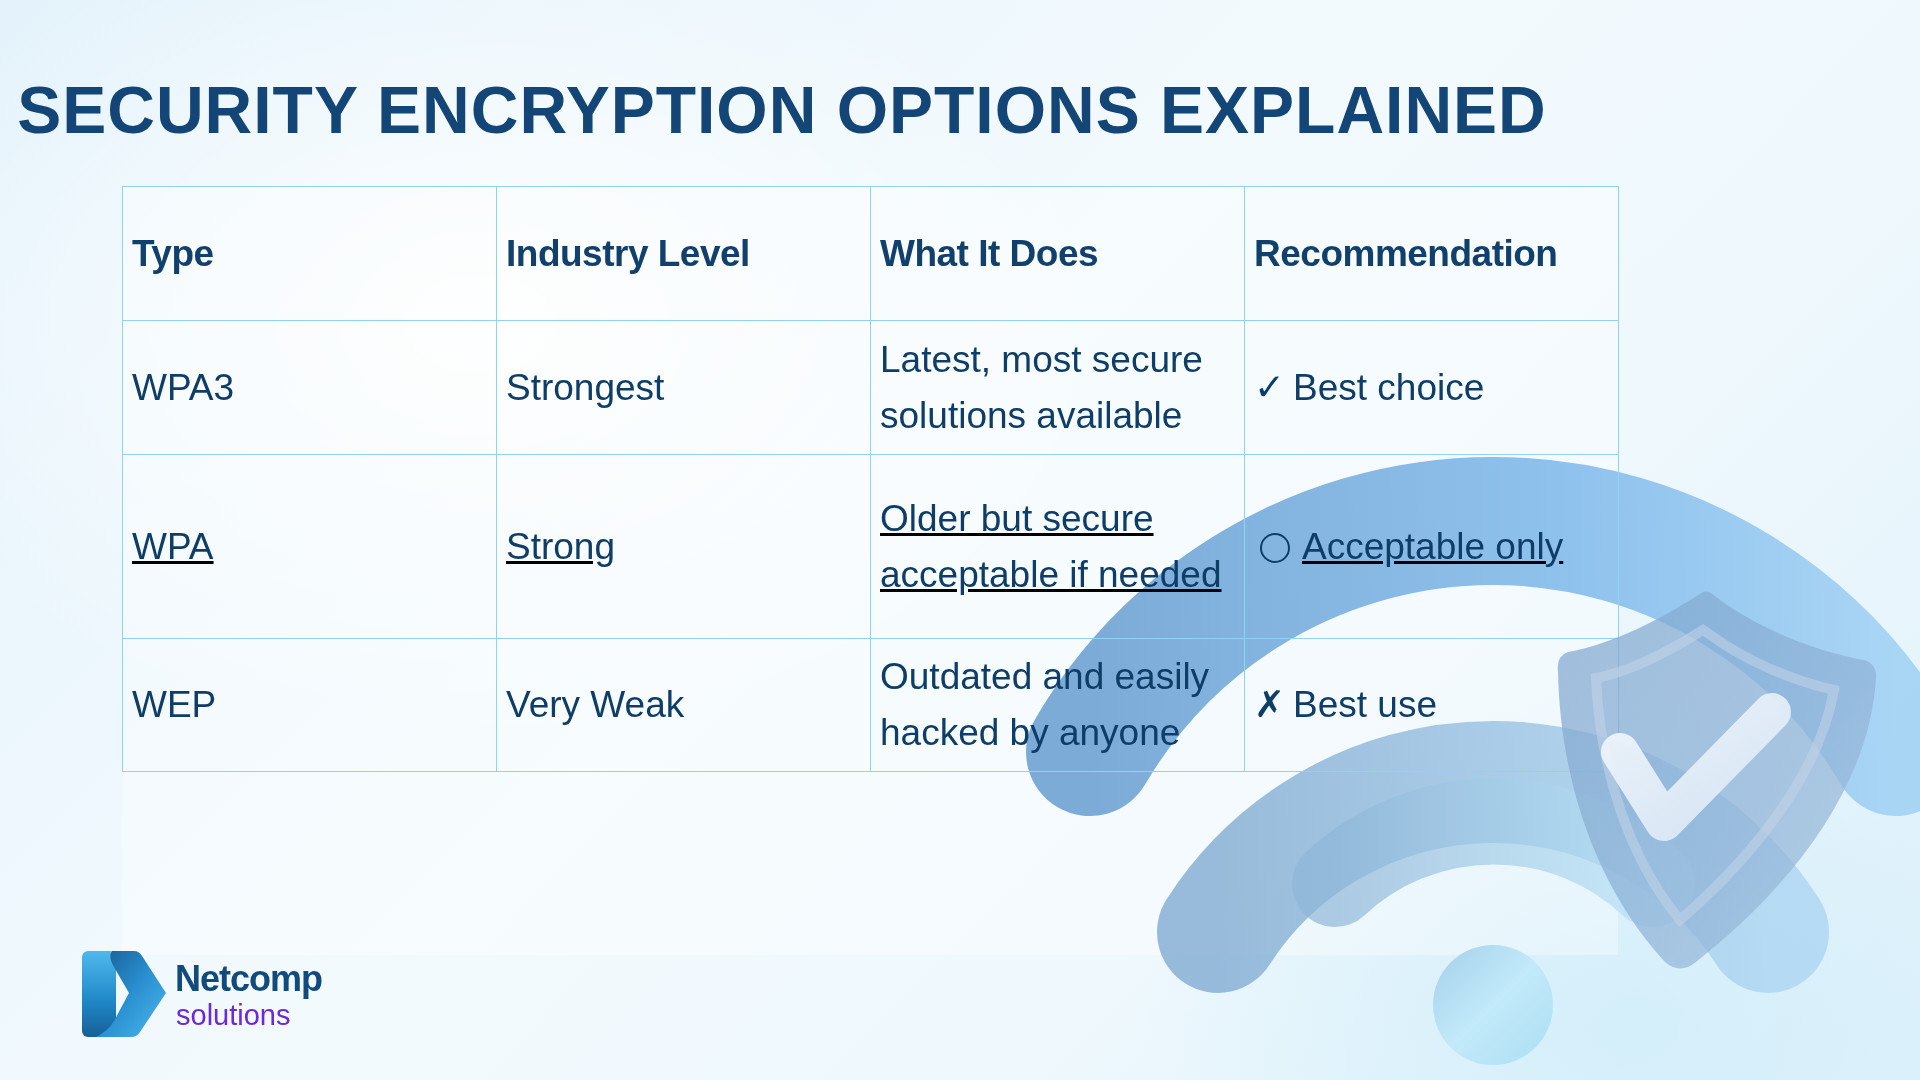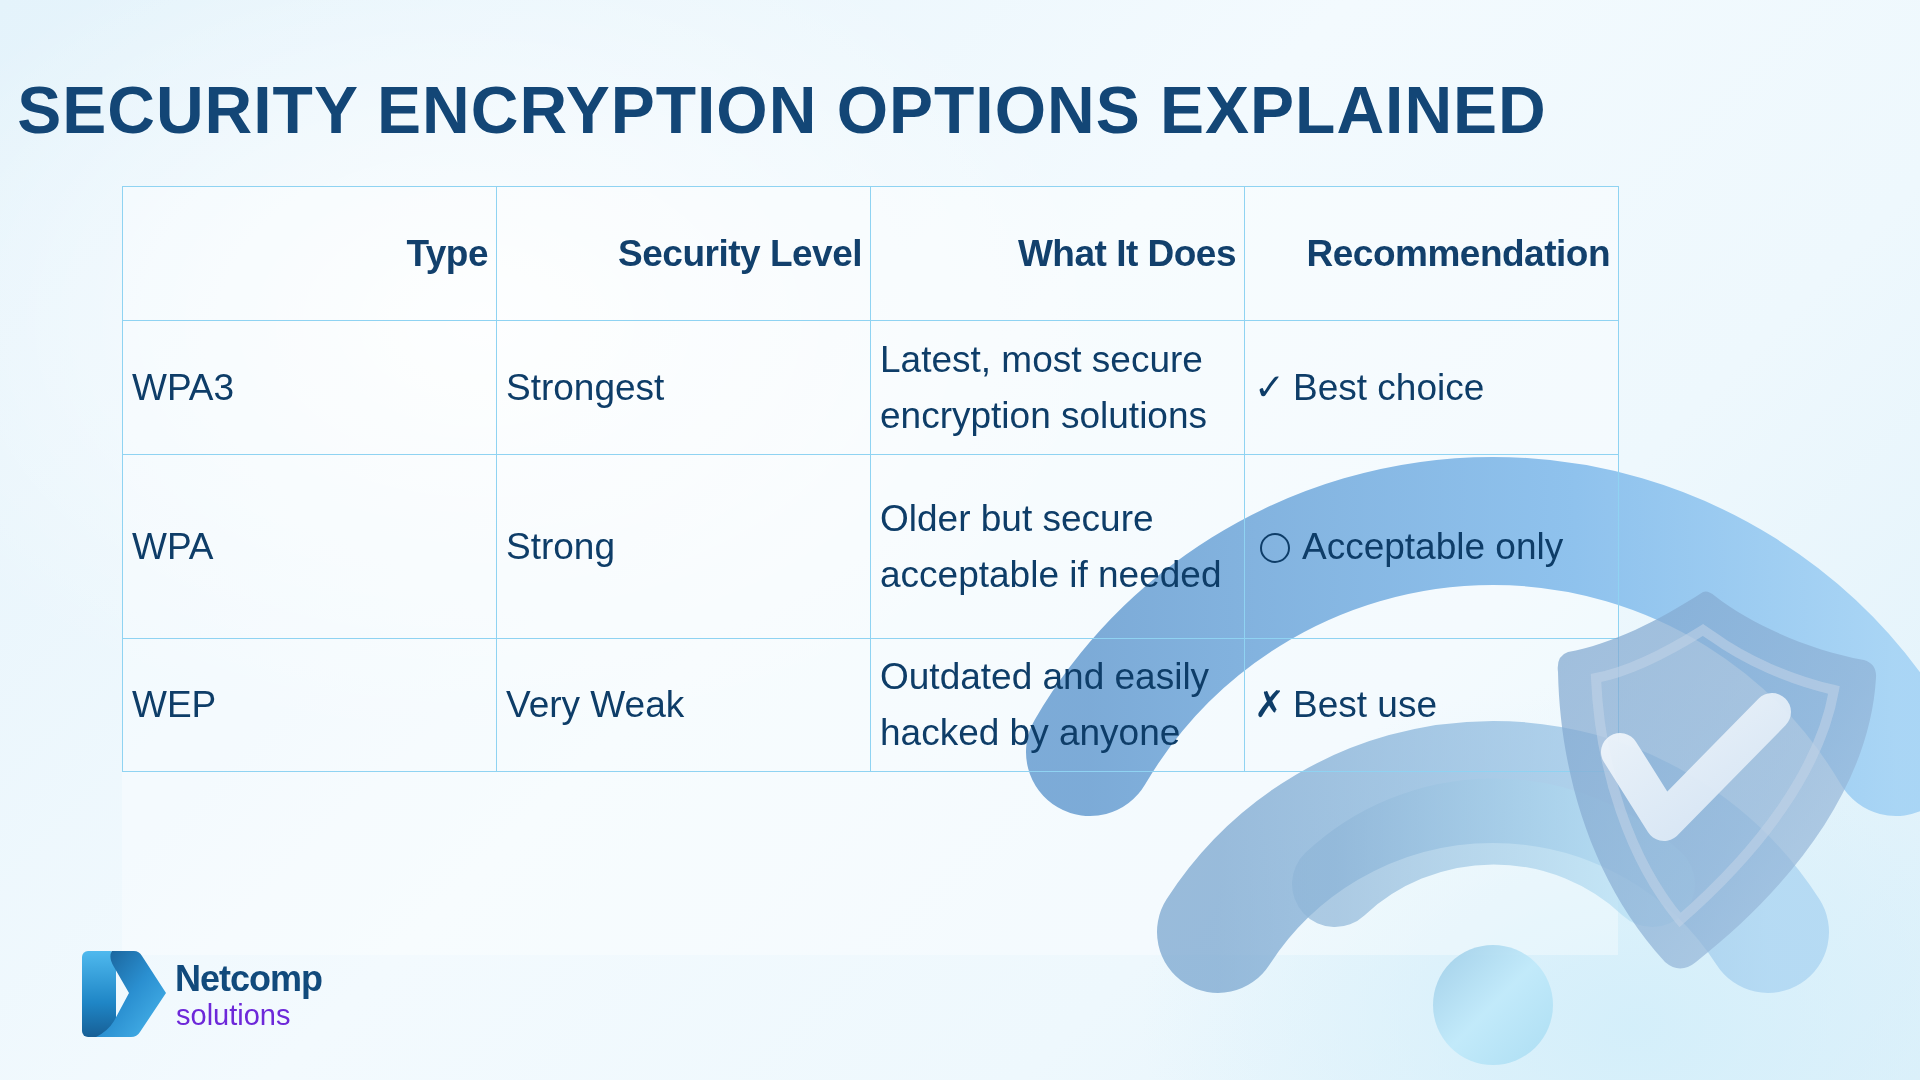--- a/index.html
+++ b/index.html
@@ -60,27 +60,26 @@
     color: #0e3d68;
     font-size: 37px;
     line-height: 56px;
     font-weight: 400;
   }
   table.enc th {
     font-weight: 700;
     font-size: 37px;
     letter-spacing: -0.5px;
     color: #12406c;
-    text-align: right;
   }
   table.enc col { width: 374px; }
   tr.head { height: 134px; }
   tr.r1 { height: 134px; padding-left: 40px; }
   tr.r2 { height: 184px; }
-  tr.r3 { height: 184px; }
+  tr.r3 { height: 184px; text-decoration: underline; }
   tr.r4 { height: 133px; padding-left: 48px; }
   .sym { display: inline-block; margin-right: 8px; }
   .sym-circle {
     display: inline-block;
     width: 30px; height: 30px;
     border: 2px solid #0e3d68;
     border-radius: 50%;
     vertical-align: -4px;
     margin-right: 12px;
     margin-left: 6px;
@@ -171,28 +170,28 @@
   <table class="enc">
     <colgroup>
         <col>
         <col>
         <col>
         <col>
       </colgroup>
     <tbody>
         <tr class="head">
       <th>Type</th>
-      <th>Security Level</th>
+      <th>Industry Level</th>
       <th>What It Does</th>
       <th>Recommendation</th>
     </tr>
     <tr class="r1">
       <td>WPA3</td>
       <td>Strongest</td>
-      <td>Latest, most secure encryption solutions</td>
+      <td>Latest, most secure solutions available</td>
       <td><span class="sym">✓</span><span>Best choice</span></td>
     </tr>
     <tr class="r3">
       <td>WPA</td>
       <td>Strong</td>
       <td>Older but secure acceptable if needed</td>
       <td><span class="sym-circle"></span><span>Acceptable only</span></td>
     </tr>
     <tr class="r4">
       <td>WEP</td>

